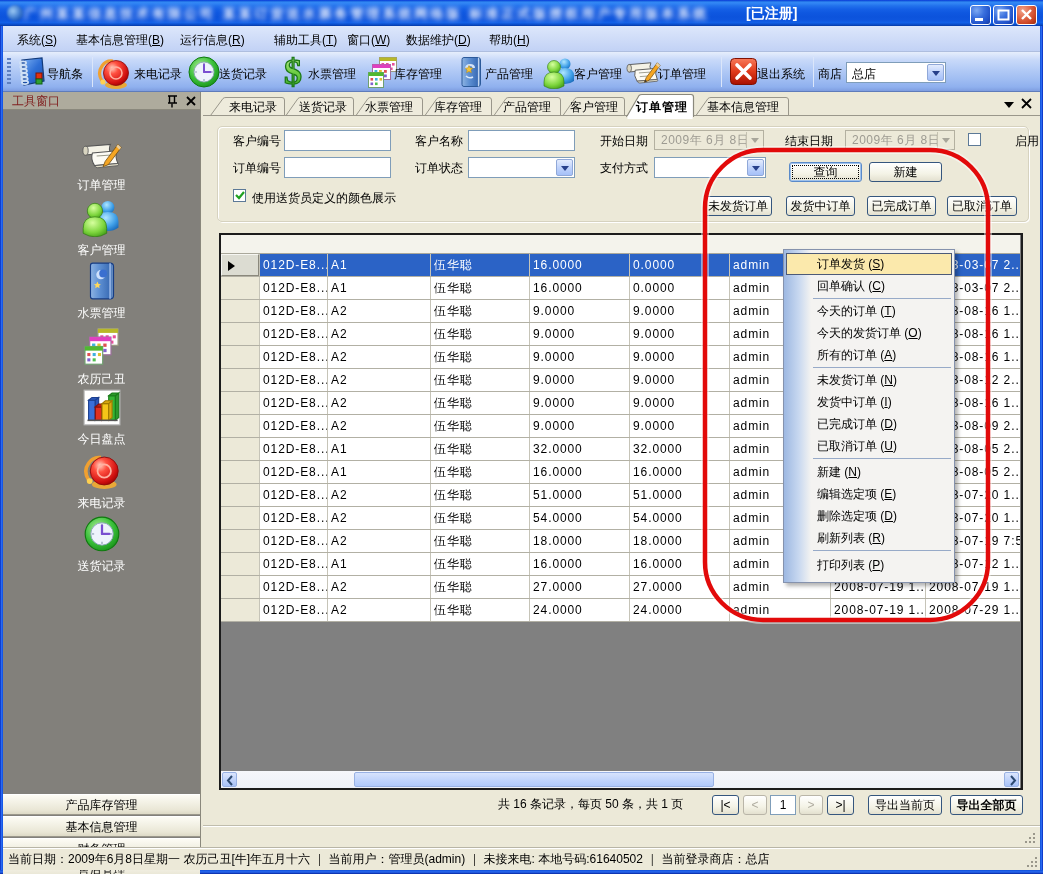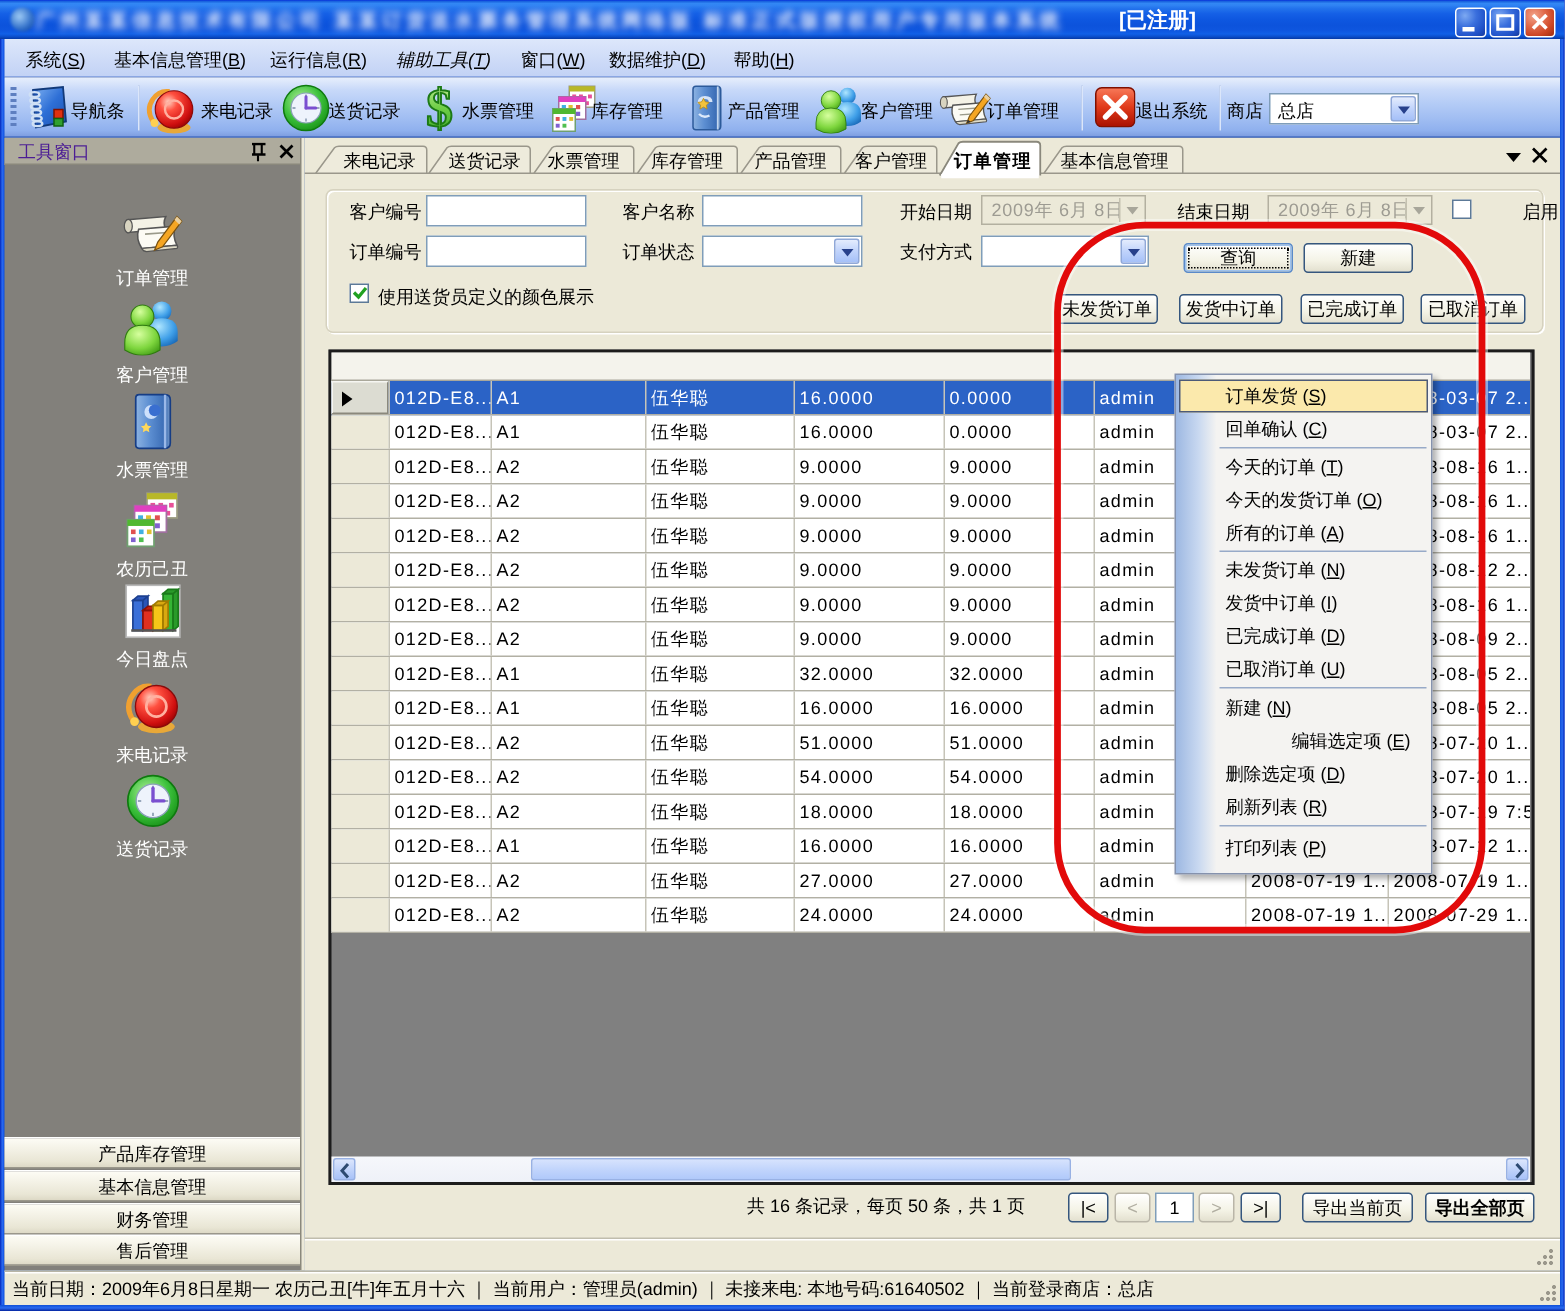--- a/index.html
+++ b/index.html
@@ -22,26 +22,26 @@
 #menubar{position:absolute;left:3px;top:26px;width:1037px;height:26px;background:linear-gradient(180deg,#dde7fb,#c2d2f5);border-bottom:1px solid #aebedf;color:#000;}
 #menubar span{position:absolute;top:6px;white-space:nowrap;}
 
 #toolbar{position:absolute;left:3px;top:52px;width:1037px;height:40px;
 background:linear-gradient(180deg,#e6eefc 0%,#c8d9f9 20%,#b3cbf6 45%,#a0bdf2 70%,#8fb0ee 90%,#7e9de0 100%);border-bottom:1px solid #5f7cba;}
 .tsep{position:absolute;top:5px;width:1px;height:30px;background:#8aa3d2;border-right:1px solid #dbe6fa;}
 .tlabel{position:absolute;top:14px;color:#000;white-space:nowrap;}
 #grip{position:absolute;left:4px;top:6px;width:4px;height:28px;background:repeating-linear-gradient(180deg,#5e7fc0 0 2px,transparent 2px 4px);}
 
 #sidebar{position:absolute;left:3px;top:92px;width:200px;height:755px;background:#82807b;}
-#docktitle{position:absolute;left:0;top:0;width:197px;height:18px;background:#aeab9d;border-bottom:1px solid #8a887c;color:#4c1d95;line-height:18px;padding-left:9px;}
+#docktitle{position:absolute;left:0;top:0;width:197px;height:18px;background:#aeab9d;border-bottom:1px solid #8a887c;color:#7f1d1d;line-height:18px;padding-left:9px;}
 #dockhead{position:absolute;left:0;top:19px;width:197px;height:20px;background:#f4f2e4;border-bottom:1px solid #9a978b;color:#000;text-align:center;line-height:20px;}
 #sidebar .edge{position:absolute;right:0px;top:0;width:3px;height:755px;background:#ece9d8;border-left:1px solid #8a887c;}
 .sideitem{position:absolute;left:0;width:197px;text-align:center;color:#fff;}
 .sideitem .lbl{margin-top:2px;}
-.sidebtn{position:absolute;left:0;width:197px;height:21px;background:linear-gradient(180deg,#fdfcf5,#e9e6d5 80%,#ddd9c6);border-top:1px solid #fff;border-bottom:1px solid #9a978b;color:#000;text-align:center;line-height:20px;}
+.sidebtn{position:absolute;left:0;width:197px;height:21px;background:linear-gradient(180deg,#fdfcf5,#e9e6d5 80%,#ddd9c6);border-top:1px solid #fff;border-bottom:1px solid #9a978b;color:#000;text-align:center;line-height:20px;margin-top:36px;}
 
 #content{position:absolute;left:203px;top:92px;width:837px;height:755px;background:#ece9d8;}
 .tabtxt{position:absolute;top:7px;color:#000;white-space:nowrap;}
 
 #filterbox{position:absolute;left:14px;top:34px;width:812px;height:96px;border:1px solid #d6d2bf;border-radius:5px;box-shadow:inset 1px 1px 0 #fff, 1px 1px 0 #fff;}
 .flabel{position:absolute;color:#000;white-space:nowrap;}
 .finput{position:absolute;height:21px;background:#fff;border:1px solid #7f9db9;}
 .fcombo{position:absolute;height:21px;background:#fff;border:1px solid #7f9db9;}
 .fcombo .arr{position:absolute;right:1px;top:1px;width:17px;height:17px;border-radius:2px;
 background:linear-gradient(180deg,#e4ecfd,#c0d3fb 50%,#a5c0f8);border:1px solid #90a8d8;color:#1c3f94;}
@@ -100,21 +100,21 @@
         <rect x="4.5" y="4.5" width="10" height="9" fill="none" stroke="#fff" stroke-width="2"></rect>
       </svg></div>
   <div class="tbtn close" style="left:1016px;"><svg width="19" height="18">
         <path d="M5 4 l9 9 M14 4 l-9 9" stroke="#fff" stroke-width="2.4"></path>
       </svg></div>
 </div>
 <div id="menubar">
   <span style="left:14px;">系统(<u>S</u>)</span>
   <span style="left:73px;">基本信息管理(<u>B</u>)</span>
   <span style="left:177px;">运行信息(<u>R</u>)</span>
-  <span style="left:261px;font-style:italic;">辅助工具(<u>T</u>)</span>
+  <span style="left:271px;">辅助工具(<u>T</u>)</span>
   <span style="left:344px;">窗口(<u>W</u>)</span>
   <span style="left:403px;">数据维护(<u>D</u>)</span>
   <span style="left:486px;">帮助(<u>H</u>)</span>
 </div>
 <div id="toolbar">
   <div id="grip"></div>
   <svg class="abs" style="left:12px;top:5px;" width="32" height="31" viewBox="0 0 32 31">
     <defs>
         <linearGradient id="nbg" x1="0" y1="0" x2="1" y2="1">
           <stop offset="0" stop-color="#7fb2f2"></stop>
@@ -705,21 +705,21 @@
   <div class="mi" style="top:50px;">今天的订单 (<u>T</u>)</div>
   <div class="mi" style="top:72px;">今天的发货订单 (<u>O</u>)</div>
   <div class="mi" style="top:94px;">所有的订单 (<u>A</u>)</div>
   <div class="msep" style="top:117px;"></div>
   <div class="mi" style="top:119px;">未发货订单 (<u>N</u>)</div>
   <div class="mi" style="top:141px;">发货中订单 (<u>I</u>)</div>
   <div class="mi" style="top:163px;">已完成订单 (<u>D</u>)</div>
   <div class="mi" style="top:185px;">已取消订单 (<u>U</u>)</div>
   <div class="msep" style="top:208px;"></div>
   <div class="mi" style="top:211px;">新建 (<u>N</u>)</div>
-  <div class="mi" style="top:233px;margin-left:44px;">编辑选定项 (<u>E</u>)</div>
+  <div class="mi" style="top:233px;">编辑选定项 (<u>E</u>)</div>
   <div class="mi" style="top:255px;">删除选定项 (<u>D</u>)</div>
   <div class="mi" style="top:277px;">刷新列表 (<u>R</u>)</div>
   <div class="msep" style="top:300px;"></div>
   <div class="mi" style="top:304px;">打印列表 (<u>P</u>)</div>
 </div>
 <svg id="redoval" width="1043" height="874" viewBox="0 0 1043 874">
   <rect x="705" y="150" width="283" height="470" rx="58" fill="none" stroke="#ffffff" stroke-width="8" opacity="0.45"></rect>
   <rect x="705" y="150" width="283" height="470" rx="58" fill="none" stroke="#e20a0a" stroke-width="4.5"></rect>
 </svg>
 

